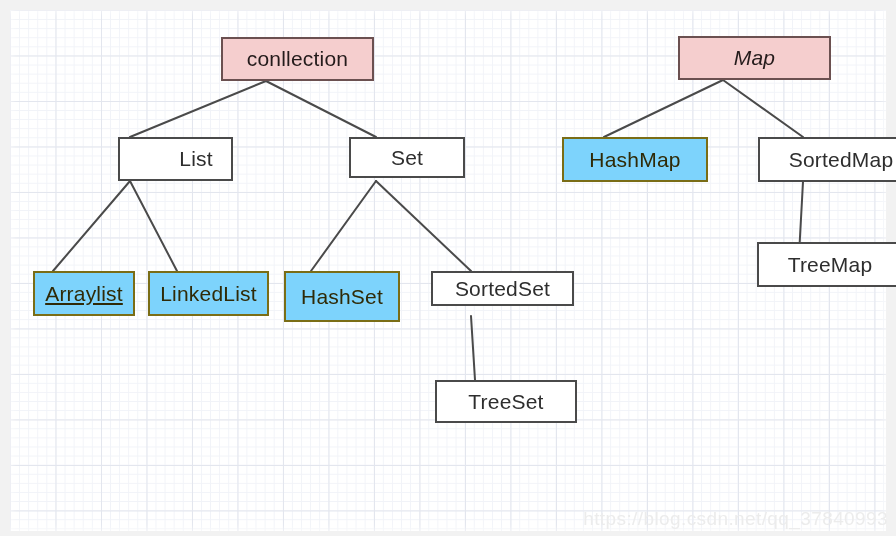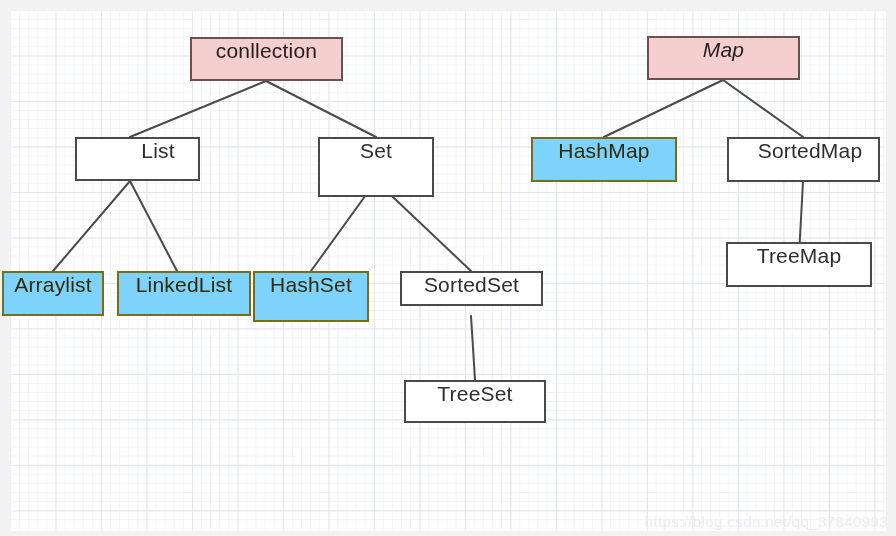--- a/index.html
+++ b/index.html
@@ -50,45 +50,47 @@
     left: 0;
     top: 0;
     width: 896px;
     height: 536px;
   }
 
   .node {
     position: absolute;
     box-sizing: border-box;
     display: flex;
+    align-items: center;
     justify-content: center;
     border: 2px solid #4a4a4a;
     background: #ffffff;
     color: #2e2e2e;
     font-size: 21px;
     letter-spacing: 0.2px;
     white-space: nowrap;
     user-select: none;
+    margin-left: 31px;
   }
   .node.pink {
     background: #f5cece;
     border-color: #6b5050;
     color: #241b1b;
   }
   .node.yellow {
     background: #7dd3fc;
     border-color: #7a6d16;
     color: #2f2a07;
   }
 
   .watermark {
     position: absolute;
     right: 8px;
     bottom: 6px;
-    font-size: 15px;
+    font-size: 19px;
     color: #ececec;
     letter-spacing: 0.4px;
     user-select: none;
     white-space: nowrap;
   }
 </style>
 </head>
 <body>
 
 <div id="canvas">
@@ -105,30 +107,30 @@
       <line x1="471" y1="316" x2="475" y2="380" stroke="#4a4a4a" stroke-width="2" stroke-linecap="round"></line>
       <line x1="723" y1="80" x2="604" y2="137" stroke="#4a4a4a" stroke-width="2" stroke-linecap="round"></line>
       <line x1="723" y1="80" x2="803" y2="137" stroke="#4a4a4a" stroke-width="2" stroke-linecap="round"></line>
       <line x1="803" y1="182" x2="799" y2="255" stroke="#4a4a4a" stroke-width="2" stroke-linecap="round"></line>
     </svg>
 
   <div id="nodes">
       <div class="node pink" style="left: 190px; top: 37px; width: 153px; height: 44px;">
         <span>conllection</span>
       </div>
-      <div class="node white" style="left: 75px; top: 137px; width: 125px; height: 44px; padding-left: 41px;">
+      <div class="node white" style="left: 87px; top: 137px; width: 115px; height: 44px; padding-left: 41px;">
         <span>List</span>
       </div>
-      <div class="node white" style="left: 318px; top: 137px; width: 116px; height: 60px;">
+      <div class="node white" style="left: 318px; top: 137px; width: 116px; height: 41px;">
         <span>Set</span>
       </div>
-      <div class="node yellow" style="left: 2px; top: 271px; width: 102px; height: 45px;">
+      <div class="node yellow" style="left: 2px; top: 271px; width: 102px; height: 45px; text-decoration: underline;">
         <span>Arraylist</span>
       </div>
-      <div class="node yellow" style="left: 117px; top: 271px; width: 134px; height: 45px;">
+      <div class="node yellow" style="left: 117px; top: 271px; width: 121px; height: 45px;">
         <span>LinkedList</span>
       </div>
       <div class="node yellow" style="left: 253px; top: 271px; width: 116px; height: 51px;">
         <span>HashSet</span>
       </div>
       <div class="node white" style="left: 400px; top: 271px; width: 143px; height: 35px;">
         <span>SortedSet</span>
       </div>
       <div class="node white" style="left: 404px; top: 380px; width: 142px; height: 43px;">
         <span>TreeSet</span>

